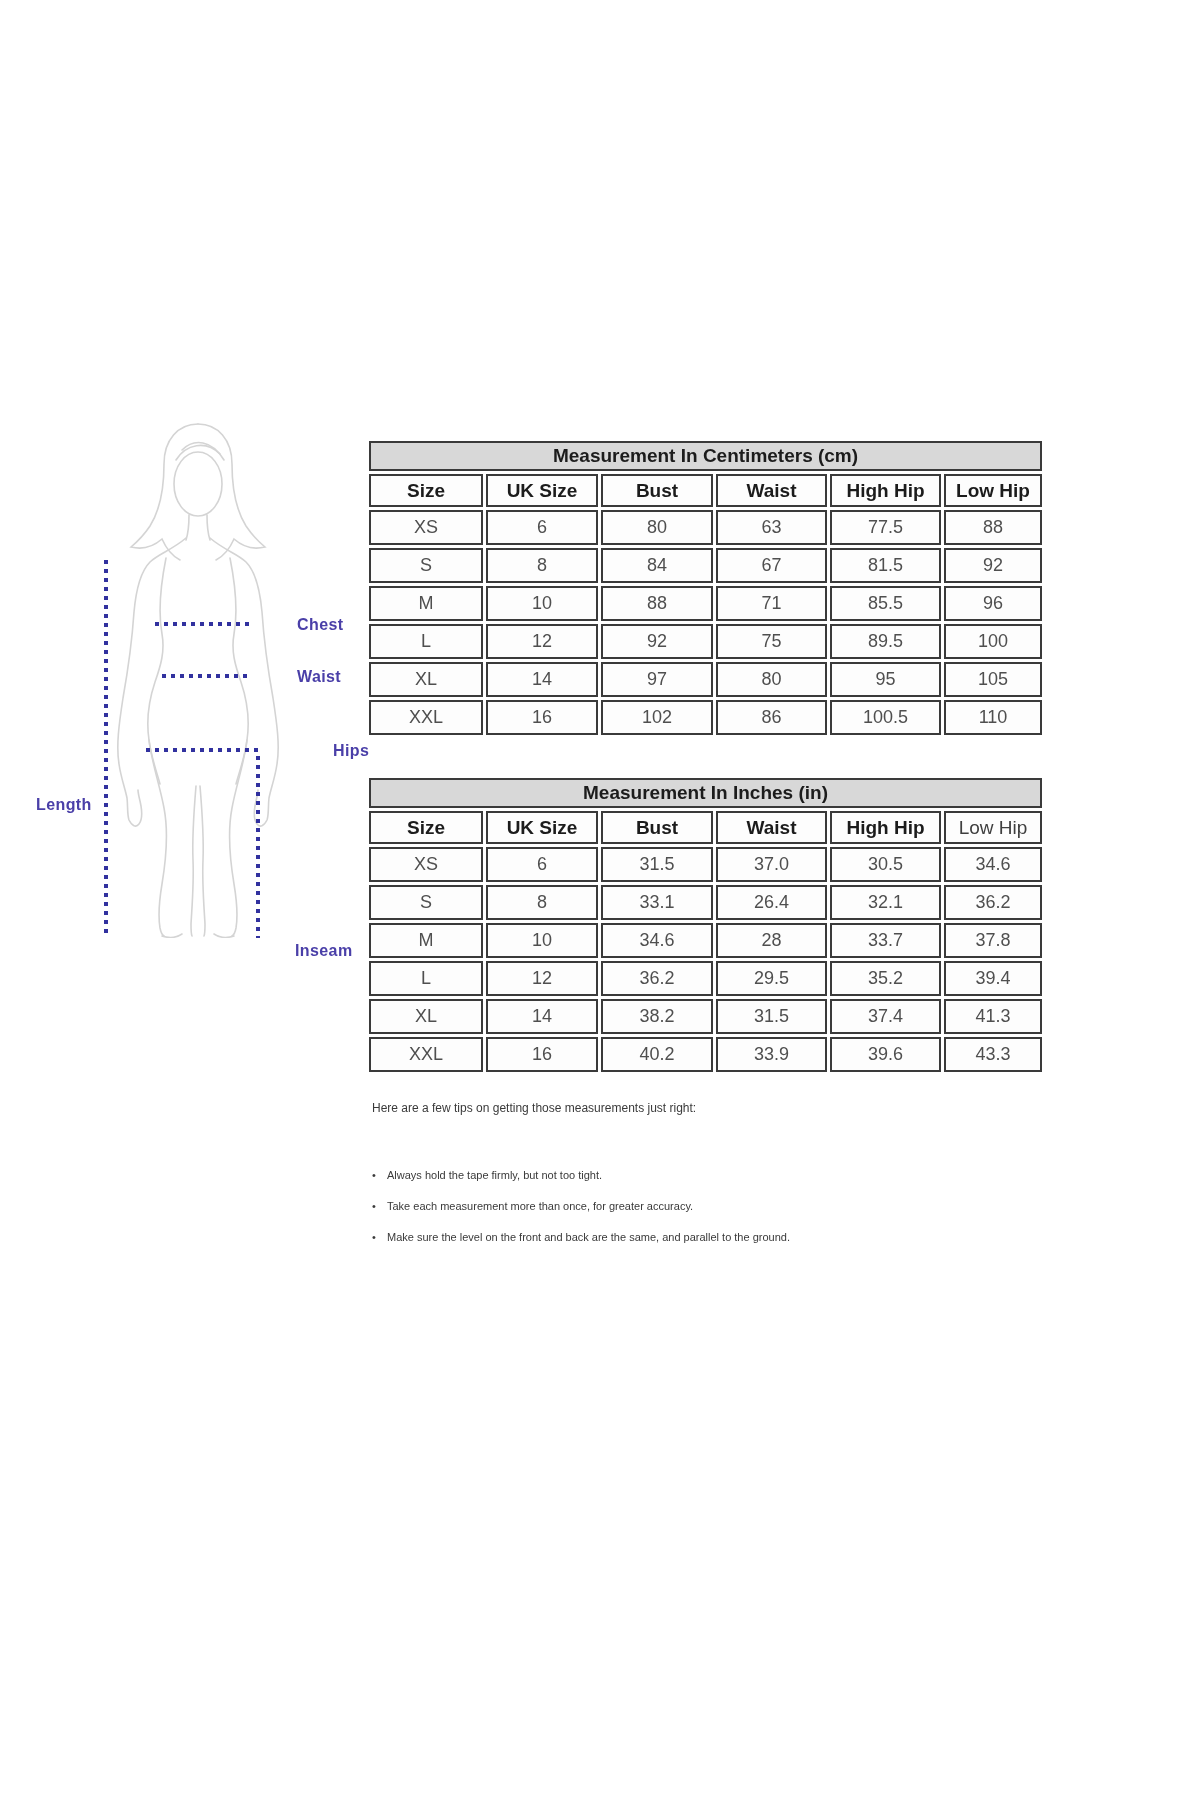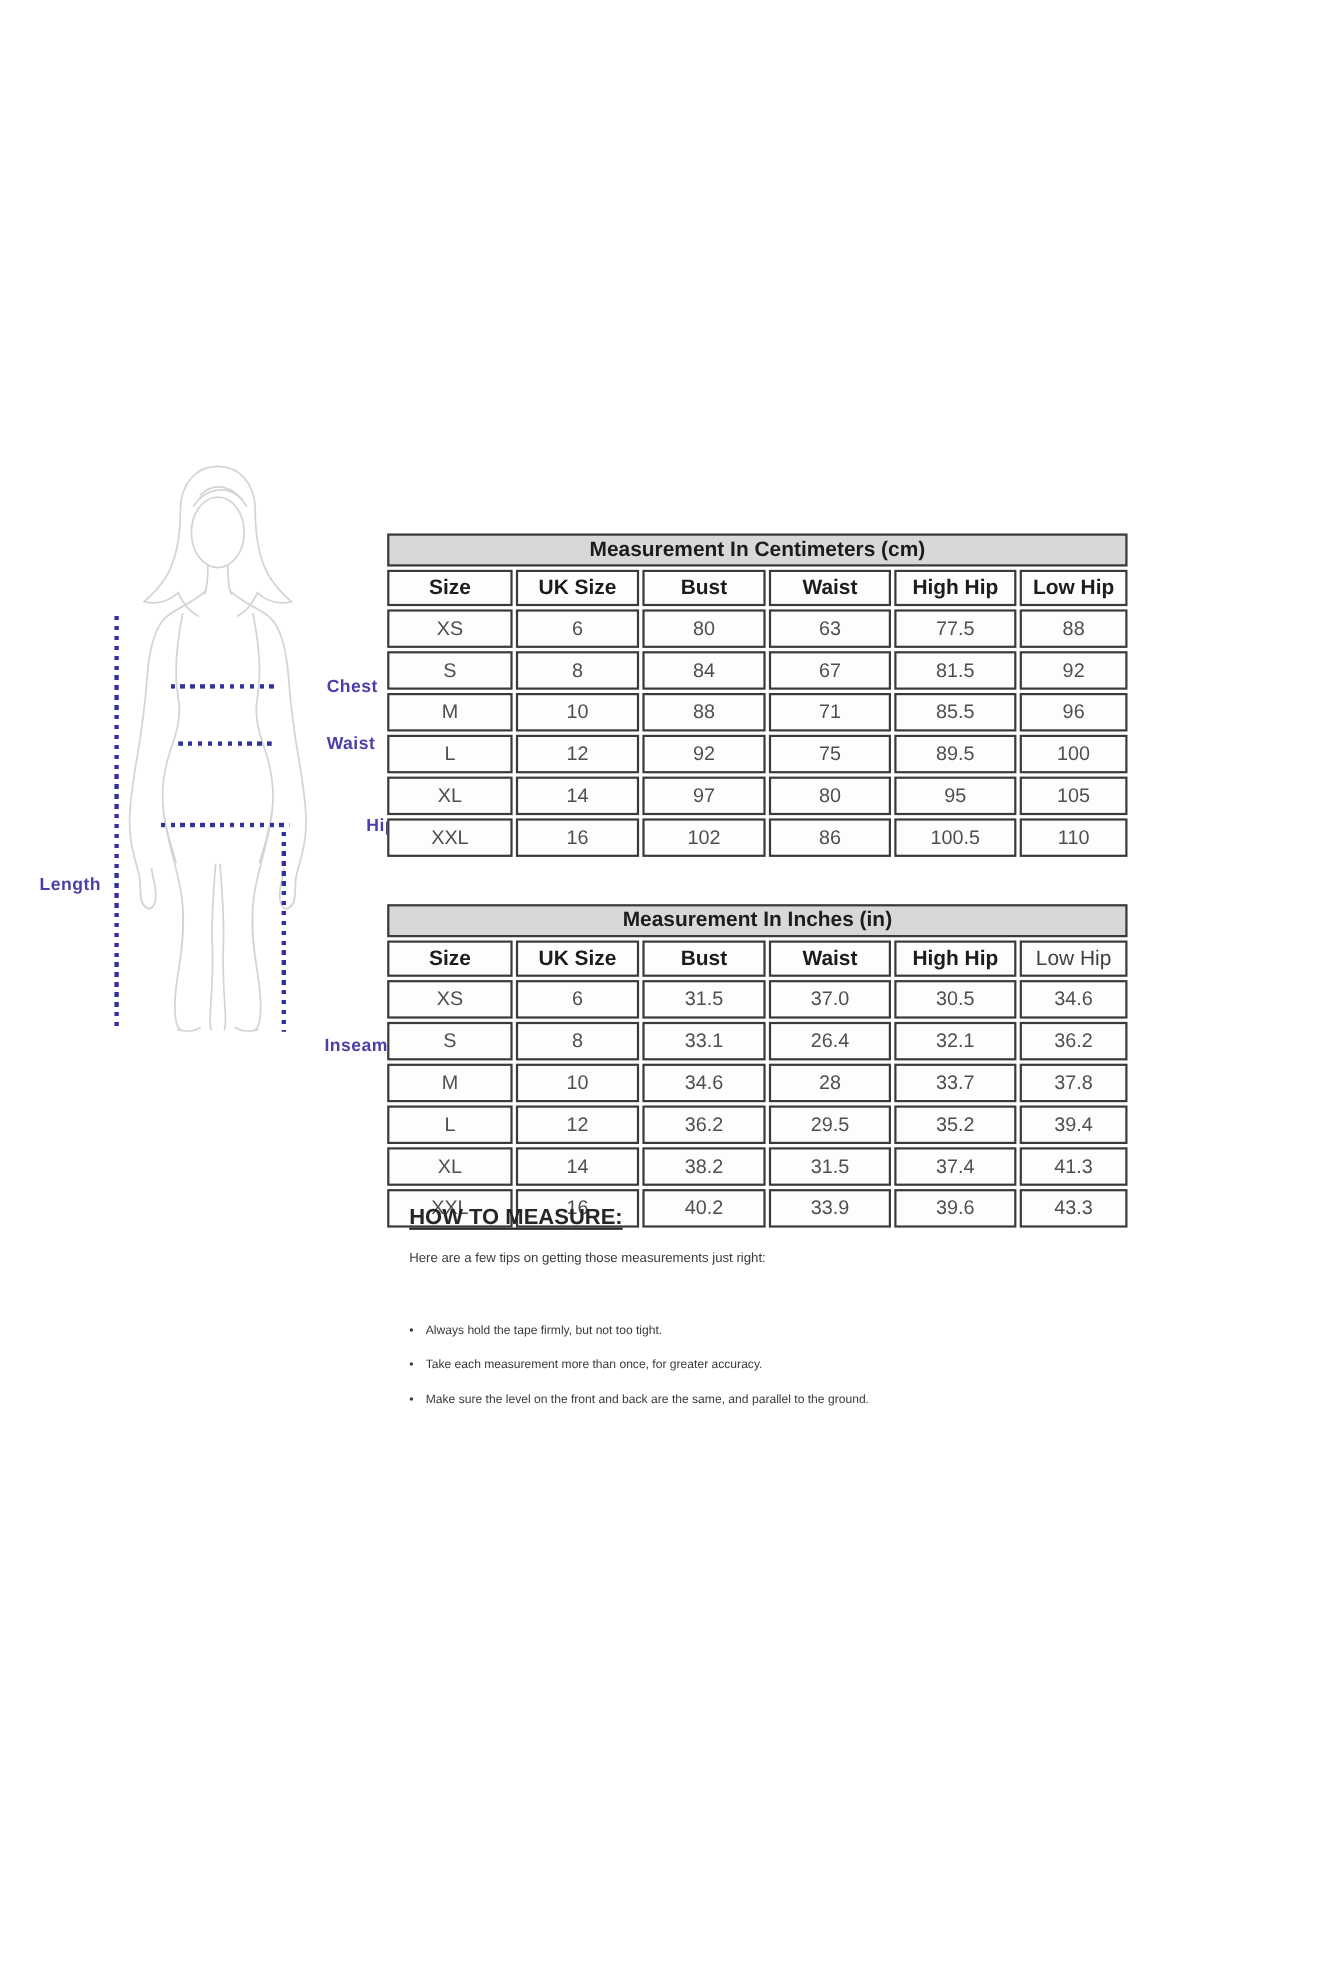--- a/index.html
+++ b/index.html
@@ -20,21 +20,21 @@
   
   .figure-svg{position:absolute;left:88px;top:408px;width:220px;height:530px;}
   .figure-svg path,.figure-svg ellipse{fill:none;stroke:var(--body_outline);stroke-width:1.6;stroke-linecap:round;}
   .dots-h{position:absolute;height:4px;
     background-image:repeating-linear-gradient(90deg,var(--dotted_line) 0 4px,transparent 4px 9px);}
   .dots-v{position:absolute;width:4px;
     background-image:repeating-linear-gradient(180deg,var(--dotted_line) 0 4px,transparent 4px 9px);}
   .fig-label{position:absolute;color:var(--label_text);font-weight:bold;font-size:16px;letter-spacing:.4px;}
 
   
-  .size-table{position:absolute;left:349px;width:676px;border-collapse:separate;border-spacing:3px;table-layout:fixed;margin-top:44px;}
+  .size-table{position:absolute;left:366px;width:676px;border-collapse:separate;border-spacing:3px;table-layout:fixed;}
   .size-table.cm{top:438px;}
   .size-table.inches{top:775px;}
   .size-table td,.size-table th{border:2px solid var(--table_border);background:#fdfdfd;
     text-align:center;vertical-align:middle;padding:0;}
   .size-table .title-cell{background:var(--table_title_bg);font-weight:bold;font-size:19px;color:#1c1c1c;height:26px;}
   .size-table th{font-weight:bold;font-size:19px;color:#1c1c1c;height:29px;}
   .size-table th.th-regular{font-weight:normal;color:#3f3f3f;}
   .size-table td{font-size:18px;color:var(--cell_text);height:31px;}
   col.c-size{width:114px;}col.c-uk{width:112px;}col.c-bust{width:112px;}
   col.c-waist{width:111px;}col.c-hh{width:111px;}col.c-lh{width:98px;}
@@ -233,20 +233,19 @@
           <td>16</td>
           <td>40.2</td>
           <td>33.9</td>
           <td>39.6</td>
           <td>43.3</td>
         </tr>
       </tbody>
   </table>
 
   <div class="howto">
-    <div class="howto-heading">HOW TO MEASURE:</div>
     <div class="howto-intro">Here are a few tips on getting those measurements just right:</div>
     <div class="tip">Always hold the tape firmly, but not too tight.</div>
     <div class="tip">Take each measurement more than once, for greater accuracy.</div>
     <div class="tip">Make sure the level on the front and back are the same, and parallel to the ground.</div>
   </div>
 
 </div>
 
 </body></html>

